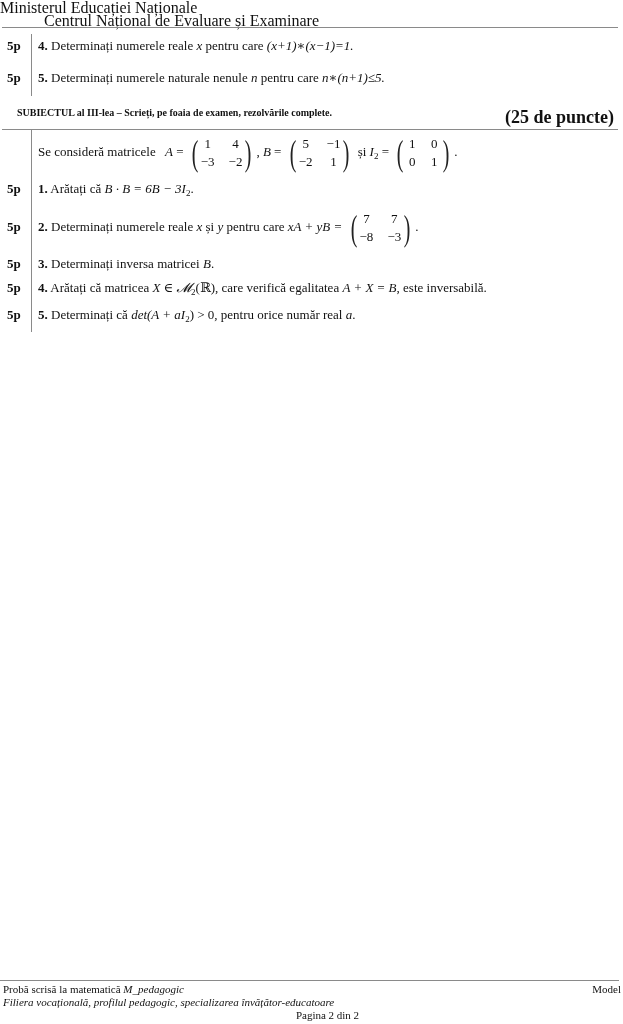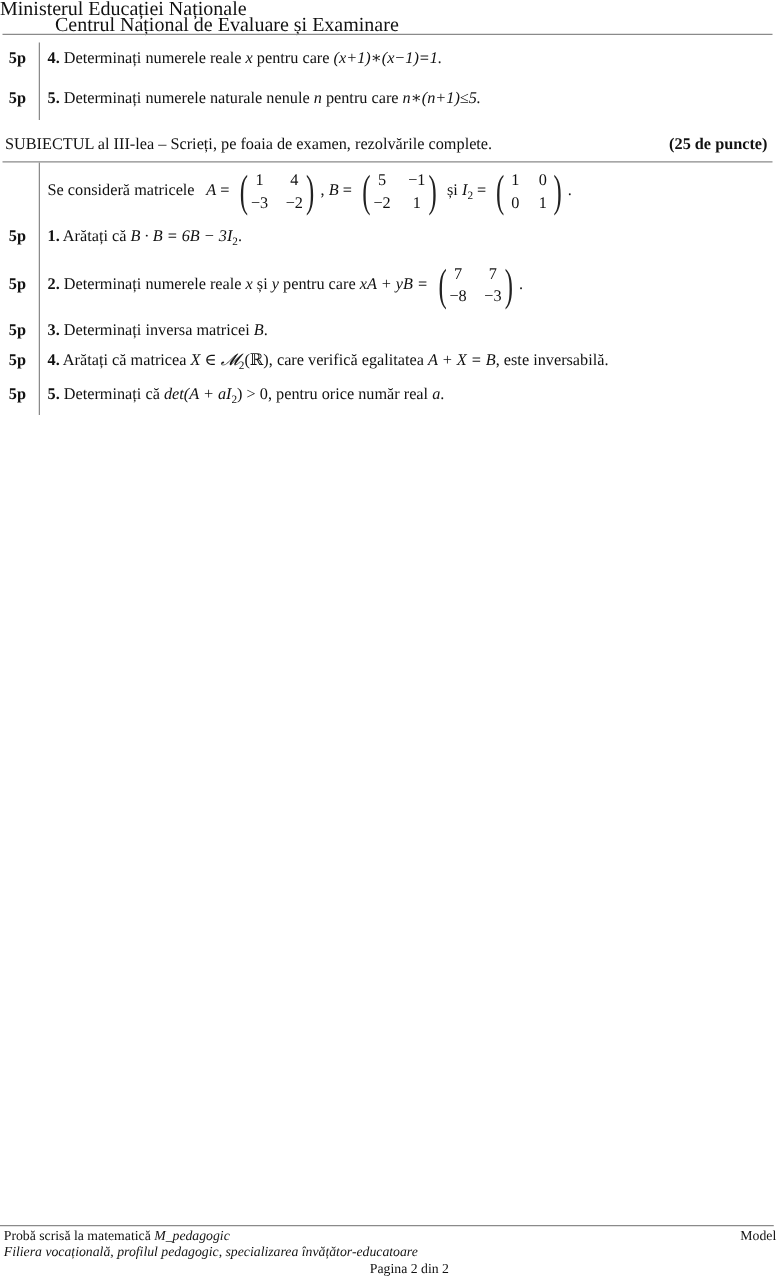--- a/index.html
+++ b/index.html
@@ -10,22 +10,22 @@
   }
   .hdr { position: absolute; left: 0; width: 623px; font-size: 16px; line-height: 14px; }
   .hdr1 { top: 1px; }
   .hdr2 { top: 14px; padding-left: 44px; }
   .hrule { position: absolute; left: 2px; width: 616px; height: 1px; background: #8a8a8a; }
   .vrule { position: absolute; left: 31px; width: 1px; background: #8a8a8a; }
   .pts { position: absolute; left: 7px; font-weight: bold; font-size: 13px; line-height: 16px; text-align: center; }
   .item { position: absolute; left: 38px; font-size: 13px; line-height: 16px; white-space: nowrap; }
   .item b { font-weight: bold; }
   .m { font-style: italic; }
-  .sec-title { position: absolute; left: 4px; top: 107px; font-size: 13px; font-weight: normal; white-space: nowrap; }
-  .sec-pts { position: absolute; right: 9px; top: 107px; font-size: 13px; font-weight: bold; }
+  .sec-title { position: absolute; left: 17px; top: 107px; font-size: 10px; font-weight: bold; white-space: nowrap; }
+  .sec-pts { position: absolute; right: 9px; top: 107px; font-size: 18px; font-weight: bold; }
   .matrix { display: inline-flex; align-items: center; vertical-align: middle; margin: 0 2px; }
   .paren { font-size: 36px; line-height: 36px; font-weight: 100; transform: scaleX(0.55); display: inline-block; color: #222; }
   .mgrid { display: inline-grid; grid-template-columns: auto auto; column-gap: 14px; row-gap: 2px; text-align: center; font-size: 13px; line-height: 16px; }
   .mgrid span { min-width: 12px; }
   .sub { font-size: 9px; vertical-align: -3px; font-style: normal; }
   .foot { position: absolute; font-size: 11px; line-height: 13px; white-space: nowrap; }
   .it { font-style: italic; }
 </style>
 </head>
 <body>

